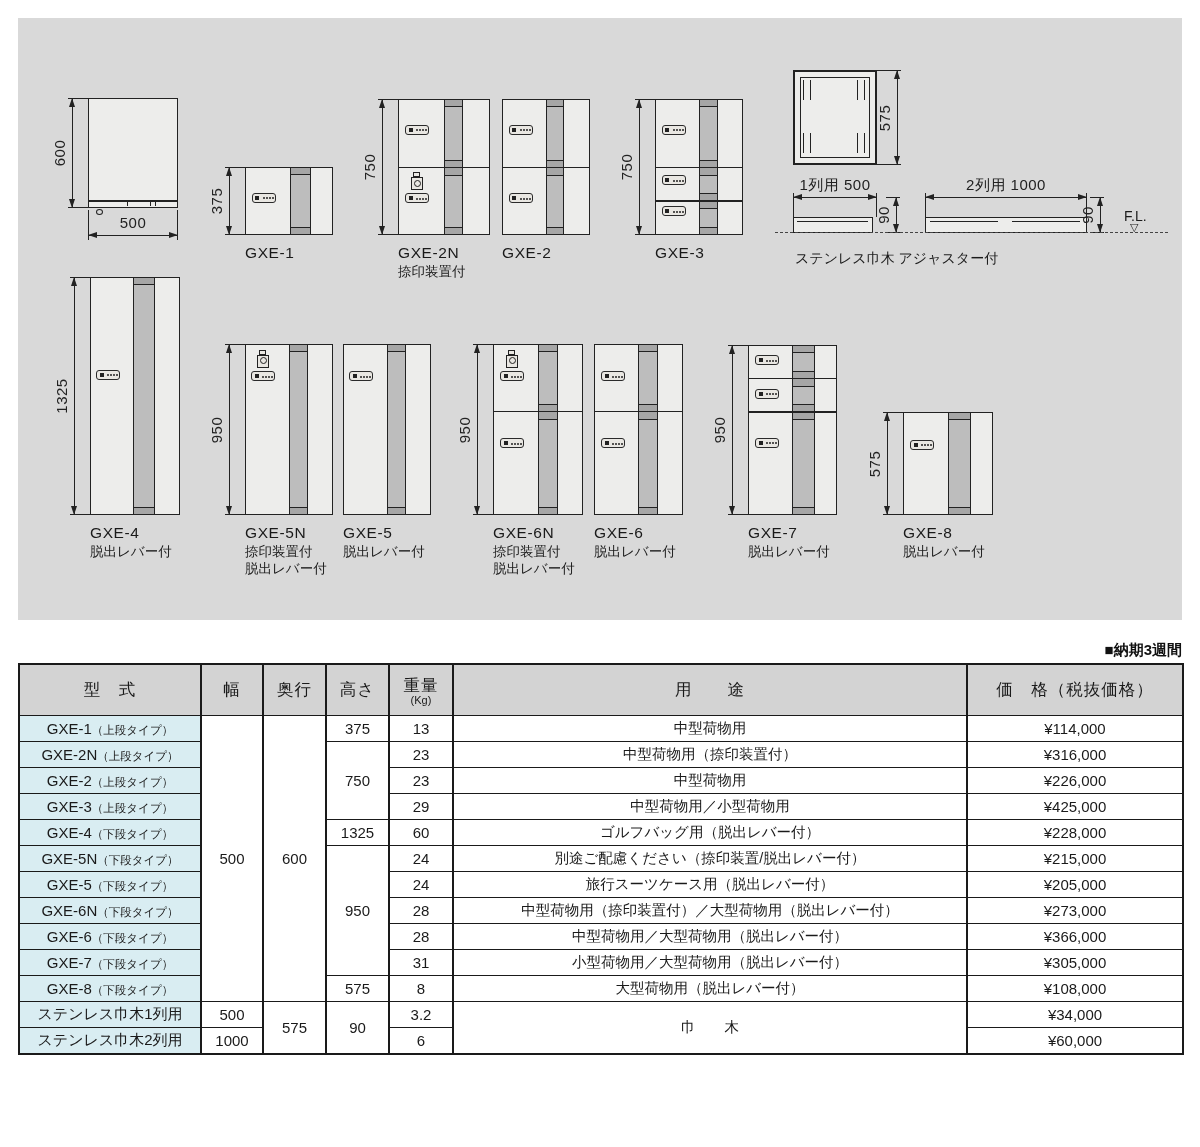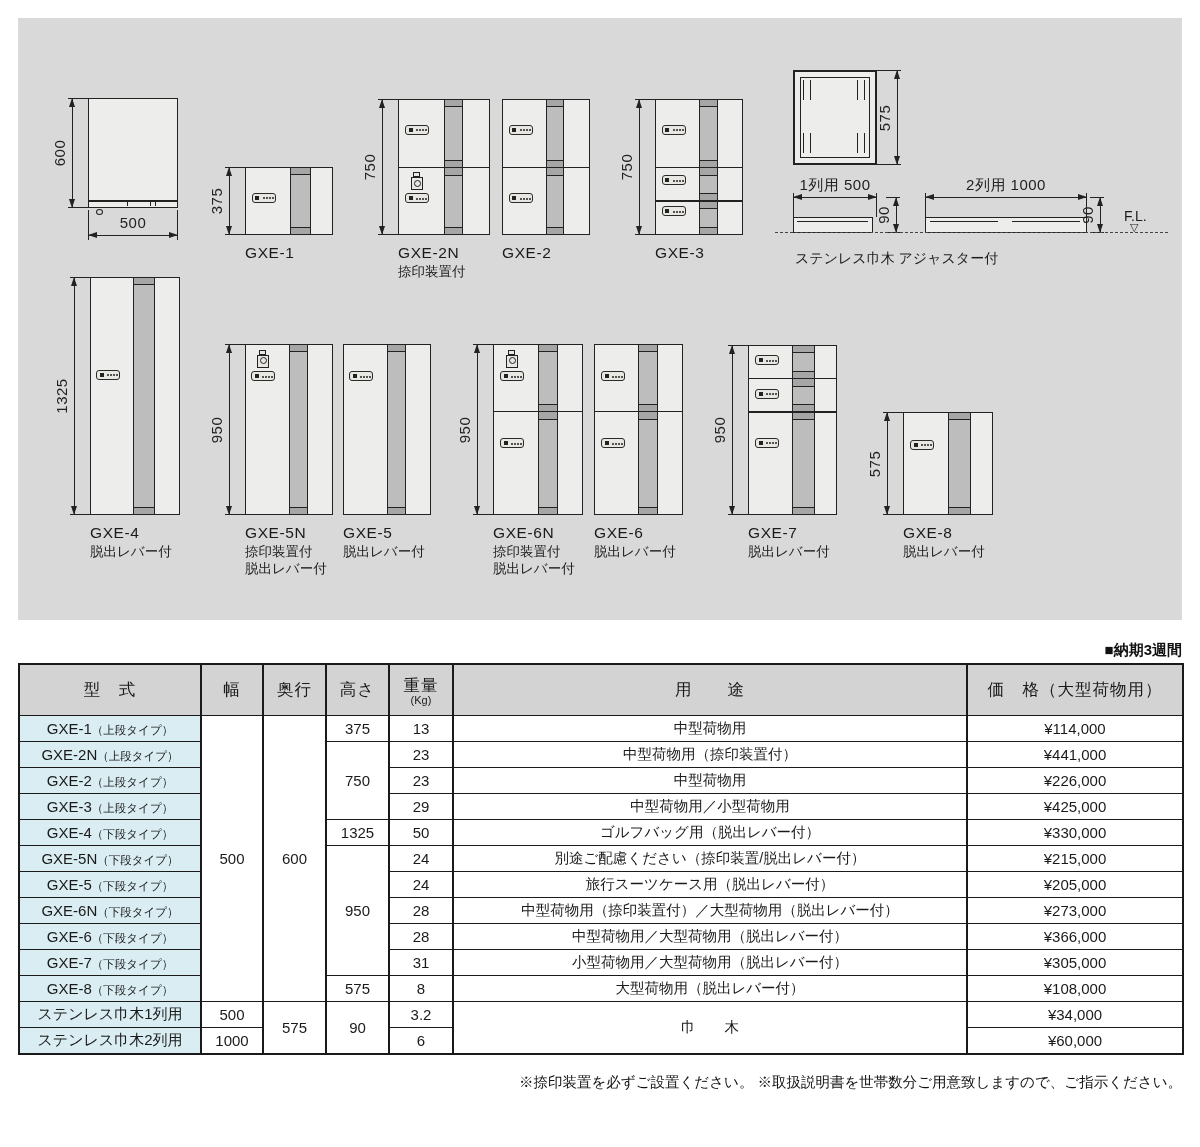--- a/index.html
+++ b/index.html
@@ -435,58 +435,58 @@
         <col style="width: 216px;">
       </colgroup>
       <thead>
         <tr>
           <th>型　式</th>
           <th>幅</th>
           <th>奥行</th>
           <th>高さ</th>
           <th><span>重量</span><span class="kg">(Kg)</span></th>
           <th>用　　途</th>
-          <th>価　格（大型荷物用）</th>
+          <th>価　格（税抜価格）</th>
         </tr>
       </thead>
       <tbody>
         <tr>
           <td class="model"><span>GXE-1</span><span class="sfx">（上段タイプ）</span></td>
           <td class="c-width" rowspan="11">500</td>
           <td class="c-depth" rowspan="11">600</td>
           <td class="c-height">375</td>
           <td class="c-weight">13</td>
           <td class="c-use">中型荷物用</td>
           <td class="c-price">¥114,000</td>
         </tr>
         <tr>
           <td class="model"><span>GXE-2N</span><span class="sfx">（上段タイプ）</span></td>
           <td class="c-height" rowspan="3">750</td>
           <td class="c-weight">23</td>
           <td class="c-use">中型荷物用（捺印装置付）</td>
-          <td class="c-price">¥441,000</td>
+          <td class="c-price">¥316,000</td>
         </tr>
         <tr>
           <td class="model"><span>GXE-2</span><span class="sfx">（上段タイプ）</span></td>
           <td class="c-weight">23</td>
           <td class="c-use">中型荷物用</td>
           <td class="c-price">¥226,000</td>
         </tr>
         <tr>
           <td class="model"><span>GXE-3</span><span class="sfx">（上段タイプ）</span></td>
           <td class="c-weight">29</td>
           <td class="c-use">中型荷物用／小型荷物用</td>
           <td class="c-price">¥425,000</td>
         </tr>
         <tr>
           <td class="model"><span>GXE-4</span><span class="sfx">（下段タイプ）</span></td>
           <td class="c-height">1325</td>
-          <td class="c-weight">50</td>
+          <td class="c-weight">60</td>
           <td class="c-use">ゴルフバッグ用（脱出レバー付）</td>
-          <td class="c-price">¥330,000</td>
+          <td class="c-price">¥228,000</td>
         </tr>
         <tr>
           <td class="model"><span>GXE-5N</span><span class="sfx">（下段タイプ）</span></td>
           <td class="c-height" rowspan="5">950</td>
           <td class="c-weight">24</td>
           <td class="c-use">別途ご配慮ください（捺印装置/脱出レバー付）</td>
           <td class="c-price">¥215,000</td>
         </tr>
         <tr>
           <td class="model"><span>GXE-5</span><span class="sfx">（下段タイプ）</span></td>
@@ -532,14 +532,13 @@
           <td class="model"><span>ステンレス巾木2列用</span></td>
           <td class="c-width">1000</td>
           <td class="c-weight">6</td>
           <td class="c-price">¥60,000</td>
         </tr>
       </tbody>
     </table>
 </div>
 
 <div class="footnotes">
-  <div>※捺印装置を必ずご設置ください。 ※取扱説明書を世帯数分ご用意致しますので、ご指示ください。</div>
 </div>
 
 </body></html>

